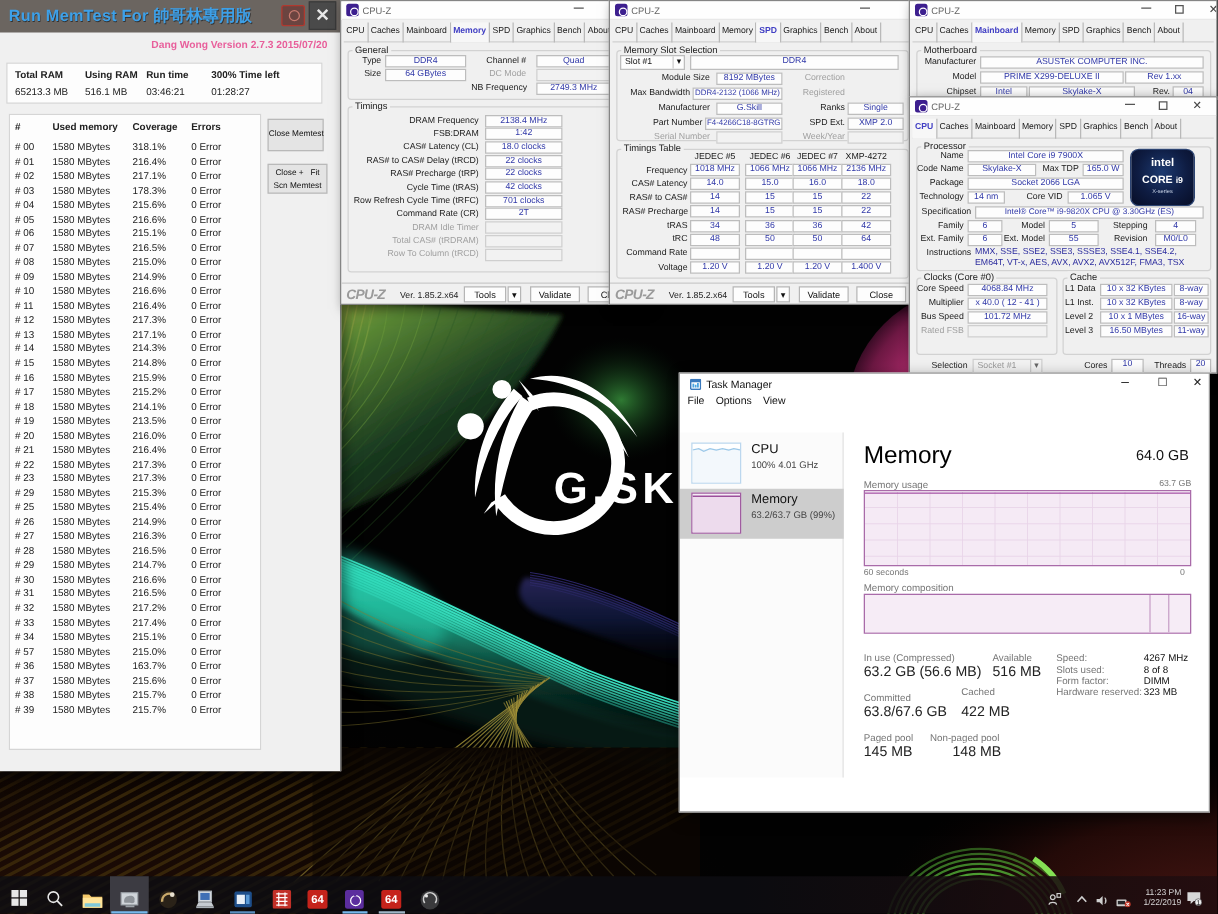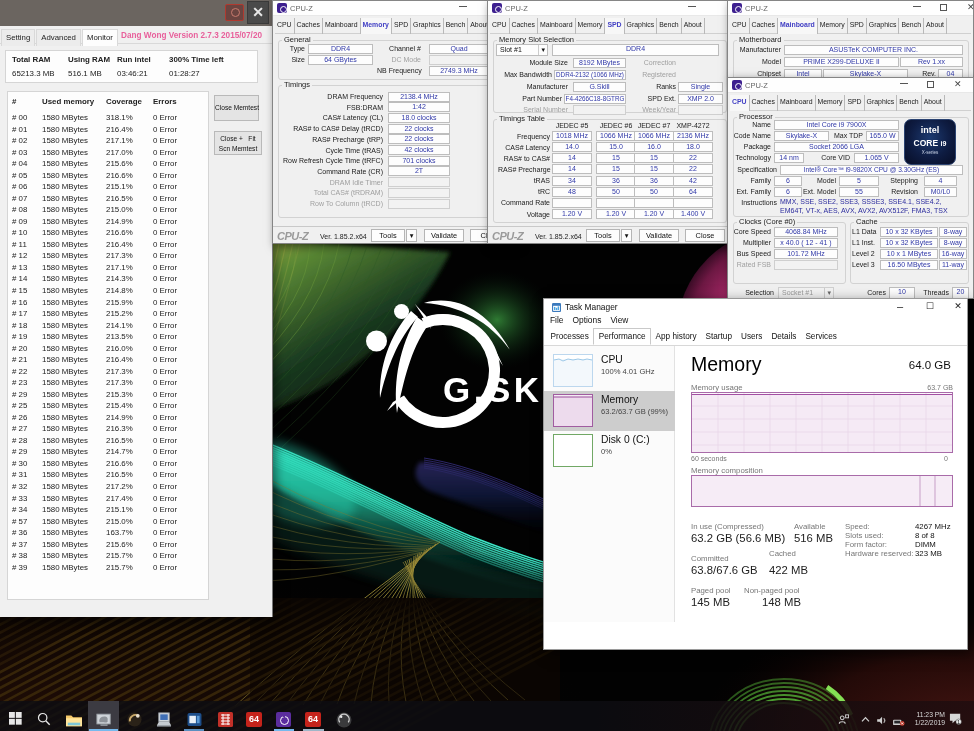--- a/index.html
+++ b/index.html
@@ -256,29 +256,29 @@
 <path d="M393,402 L387,411 L404,396 Z"></path>
 <path d="M424,303 C455,294 488,310 510,350 C490,322 460,305 424,303 Z"></path>
 <path d="M434,315 C462,310 488,328 503,366 C488,340 462,321 434,315 Z"></path>
 <path d="M411,311 C389,336 379,367 380,398 C387,368 397,340 418,317 Z"></path>
 <path d="M417,317 C400,346 393,380 397,413 C404,380 410,351 428,325 Z"></path>
 <text x="443" y="402" font-family="Liberation Sans, sans-serif" font-size="35" font-weight="bold" letter-spacing="3.5">G.SKILL</text>
 </g>
 </svg>
 <div id="mt">
 <div class="tbar">
+      <div class="ttext">Run MemTest For 帥哥林專用版</div>
       <div class="cam"></div>
       <div class="xbtn">✕</div>
     </div>
-<div class="mtabs"><span class="mtb">Setting</span><span class="mtb">Advanced</span><span class="mtb on">Monitor</span></div>
 <div class="ver">Dang Wong Version 2.7.3 2015/07/20</div>
 <div class="g1">
 <div class="cell hd" style="left:6px;top:4px">Total RAM</div>
 <div class="cell hd" style="left:62px;top:4px">Using RAM</div>
-<div class="cell hd" style="left:111px;top:4px">Run intel</div>
+<div class="cell hd" style="left:111px;top:4px">Run time</div>
 <div class="cell hd" style="left:163px;top:4px">300% Time left</div>
 <div class="cell" style="left:6px;top:18px">65213.3 MB</div>
 <div class="cell" style="left:62px;top:18px">516.1 MB</div>
 <div class="cell" style="left:111px;top:18px">03:46:21</div>
 <div class="cell" style="left:163px;top:18px">01:28:27</div>
 </div>
 <div class="g2">
 <div class="cell hd" style="left:4px;top:5px">#</div>
 <div class="cell hd" style="left:34px;top:5px">Used memory</div>
 <div class="cell hd" style="left:98px;top:5px">Coverage</div>
@@ -290,21 +290,21 @@
 <div class="cell" style="left:4px;top:32.5px"># 01</div>
 <div class="cell" style="left:34px;top:32.5px">1580 MBytes</div>
 <div class="cell" style="left:98px;top:32.5px">216.4%</div>
 <div class="cell" style="left:145px;top:32.5px">0 Error</div>
 <div class="cell" style="left:4px;top:44.1px"># 02</div>
 <div class="cell" style="left:34px;top:44.1px">1580 MBytes</div>
 <div class="cell" style="left:98px;top:44.1px">217.1%</div>
 <div class="cell" style="left:145px;top:44.1px">0 Error</div>
 <div class="cell" style="left:4px;top:55.6px"># 03</div>
 <div class="cell" style="left:34px;top:55.6px">1580 MBytes</div>
-<div class="cell" style="left:98px;top:55.6px">217.0%</div>
+<div class="cell" style="left:98px;top:55.6px">178.3%</div>
 <div class="cell" style="left:145px;top:55.6px">0 Error</div>
 <div class="cell" style="left:4px;top:67.1px"># 04</div>
 <div class="cell" style="left:34px;top:67.1px">1580 MBytes</div>
 <div class="cell" style="left:98px;top:67.1px">215.6%</div>
 <div class="cell" style="left:145px;top:67.1px">0 Error</div>
 <div class="cell" style="left:4px;top:78.7px"># 05</div>
 <div class="cell" style="left:34px;top:78.7px">1580 MBytes</div>
 <div class="cell" style="left:98px;top:78.7px">216.6%</div>
 <div class="cell" style="left:145px;top:78.7px">0 Error</div>
 <div class="cell" style="left:4px;top:90.2px"># 06</div>
@@ -686,47 +686,40 @@
       <rect x="2" y="5" width="12" height="9" fill="#fff"></rect>
       <rect x="3.5" y="7" width="2.5" height="5.5" fill="#4aa3e0"></rect>
       <rect x="6.8" y="8.5" width="2.5" height="4" fill="#4aa3e0"></rect>
       <rect x="10" y="6" width="2.5" height="6.5" fill="#4aa3e0"></rect>
     </svg>
 <div class="tt">Task Manager</div>
 <div class="wbtn" style="left:341px;font-size:11px">–</div>
 <div class="wbtn" style="left:371px">☐</div>
 <div class="wbtn" style="left:399px">✕</div>
 <div class="menu"><span>File</span><span>Options</span><span>View</span></div>
-<div class="tabr"><span class="ttab" style="margin-left:2px">Processes</span><span class="ttab on">Performance</span><span class="ttab">App history</span><span class="ttab">Startup</span><span class="ttab">Users</span><span class="ttab">Details</span><span class="ttab">Services</span></div>
 <div class="side"></div>
 <div class="item" style="top:52px;">
 <div class="thumb" style="background:#fff;border-color:#bcd7ee">
 <svg width="38" height="31" viewBox="0 0 38 31">
           <rect x="0" y="4" width="38" height="27" fill="#f3f8fc"></rect>
           <polyline points="0,5 5,4 9,6 14,4 19,5 24,4 29,5 33,4 38,5" fill="none" stroke="#9cc8e8" stroke-width="1"></polyline>
         </svg>
 </div>
 <div class="iname">CPU</div>
       <div class="isub">100%  4.01 GHz</div>
 </div>
 <div class="item" style="top:92px;background:#cdcdcd;">
 <div class="thumb" style="background:#f4ecf4;border-color:#a05ca0">
 <svg width="38" height="31" viewBox="0 0 38 31">
           <rect x="0" y="2" width="38" height="29" fill="#eddbed"></rect>
           <line x1="0" y1="2" x2="38" y2="2" stroke="#9b4f9b" stroke-width="1.2"></line>
         </svg>
 </div>
 <div class="iname">Memory</div>
       <div class="isub">63.2/63.7 GB (99%)</div>
-</div>
-<div class="item" style="top:132px;">
-<div class="thumb" style="background:#fff;border-color:#71a865">
-</div>
-<div class="iname">Disk 0 (C:)</div>
-      <div class="isub">0%</div>
 </div>
 <div class="big" style="position:absolute;left:147px;top:54px">Memory</div>
 <div style="position:absolute;left:337px;top:60px;width:70px;text-align:right;font-size:11.5px;color:#111">64.0 GB</div>
 <div class="gray" style="position:absolute;left:147px;top:84px">Memory usage</div>
 <div class="gray" style="position:absolute;left:369px;top:85px;width:40px;text-align:right;font-size:7px">63.7 GB</div>
 <div class="graph" style="left:147px;top:93px;width:262px;height:61px;background:#fdf8fd">
 <svg width="260" height="59" viewBox="0 0 260 59" preserveAspectRatio="none">
 <rect x="0" y="1.5" width="260" height="57.5" fill="#f5eaf5"></rect>
 <g stroke="#e8d4e8" stroke-width="0.7">
 <line x1="0" y1="13" x2="260" y2="13"></line>

